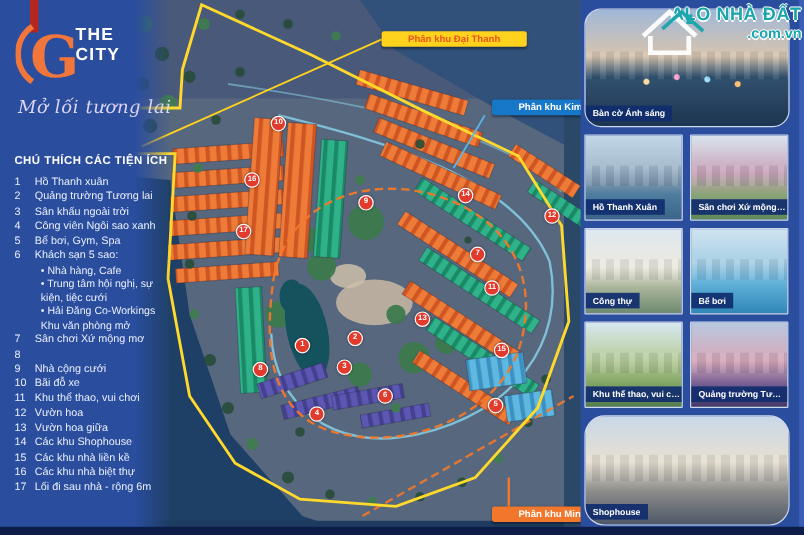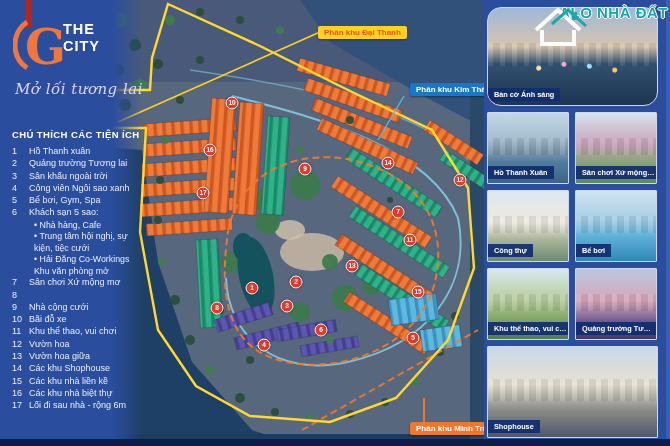--- a/index.html
+++ b/index.html
@@ -3,21 +3,21 @@
 <meta charset="utf-8">
 <style>
   html,body{margin:0;padding:0;background:#0b163a;}
   .stage{position:relative;width:670px;height:446px;overflow:hidden;
          background:#2a4d9e;font-family:"Liberation Sans",sans-serif;}
 
   
   .map{position:absolute;left:0;top:0;width:484px;height:446px;overflow:hidden;}
   .map svg{position:absolute;left:0;top:0;}
 
-  .zone-label{position:absolute;font-size:8px;font-weight:bold;padding:2px 6px;
+  .zone-label{position:absolute;font-size:8px;font-weight:bold;padding:2px 22px;
               border-radius:2px;white-space:nowrap;box-shadow:0 1px 2px rgba(0,0,0,.4);z-index:12;}
   .zl-yellow{background:#ffd21e;color:#e8541f;}
   .zl-blue{background:#1777c8;color:#fff;}
   .zl-orange{background:#f0772b;color:#fff;}
   .zl0{left:318px;top:26px;}
   .zl1{left:392px;top:83px;margin-left:18px;}
   .zl2{left:410px;top:422px;}
 
   .marker{position:absolute;width:11px;height:11px;border-radius:50%;
           background:#e23a2c;border:1px solid #fff;color:#fff;font-size:6.5px;
@@ -68,21 +68,21 @@
         radial-gradient(circle at 45% 58%, #ff9fd0 0 2px, transparent 3px),
         radial-gradient(circle at 60% 60%, #9fe0ff 0 2px, transparent 3px),
         radial-gradient(circle at 75% 64%, #ffc070 0 2px, transparent 3px),
         linear-gradient(180deg,#9fb8d8 0%,#d8c4ae 40%,#31516f 58%,#1d3550 100%); border-radius: 14px;}
   .art1{background:linear-gradient(180deg,#c2d8e8 0%,#a8bfd0 35%,#7f98ad 55%,#4f7d9e 70%,#3a6488 100%);}
   .art2{background:linear-gradient(180deg,#d8e4ee 0%,#caa3b8 45%,#8aa478 70%,#5f8858 100%);}
   .art3{background:linear-gradient(180deg,#dce8f0 0%,#eee9dd 45%,#a8b49a 70%,#6e8a70 100%);}
   .art4{background:linear-gradient(180deg,#cfe4f0 0%,#a8cfe4 40%,#5fb0d8 65%,#2f88b8 100%);}
   .art5{background:linear-gradient(180deg,#d8e8f0 0%,#b8cc9a 45%,#86a868 70%,#527c4e 100%);}
   .art6{background:linear-gradient(180deg,#b8c8e0 0%,#d8a8b8 45%,#6f5a90 75%,#463866 100%);}
-  .art7{background:linear-gradient(180deg,#c8d8e8 0%,#e8e0d0 42%,#8a8a88 70%,#4e5868 100%);}
+  .art7{background:linear-gradient(180deg,#c8d8e8 0%,#e8e0d0 42%,#8a8a88 70%,#4e5868 100%);border-radius:17px;}
   .card::after{content:"";position:absolute;left:0;right:0;top:36%;height:24%;
         background:repeating-linear-gradient(90deg,rgba(255,255,255,.16) 0 5px,rgba(20,40,70,.18) 5px 12px);
         opacity:.5;}
 
   
   .watermark{position:absolute;left:516px;top:4px;width:152px;z-index:40;
              pointer-events:none;text-align:right;color:#18a5ab;}
   .wm1{font-size:15px;font-weight:900;letter-spacing:.5px;
        text-shadow:-1px 0 #fff,1px 0 #fff,0 -1px #fff,0 1px #fff;}
   .wm2{font-size:12px;font-weight:900;
@@ -366,16 +366,17 @@
     </aside>
 
   <div class="watermark">
     <svg class="wm-house" width="66" height="42" viewBox="0 0 66 42">
       <path d="M8,26 L30,6 L52,26" fill="none" stroke="#ffffff" stroke-width="4"></path>
       <path d="M14,26 L14,40 L46,40 L46,26" fill="none" stroke="#ffffff" stroke-width="4"></path>
       <path d="M24,20 L40,6 L58,22" fill="none" stroke="#18a5ab" stroke-width="3"></path>
       <rect x="44" y="8" width="5" height="8" fill="#18a5ab"></rect>
     </svg>
     <div class="wm1">ALO NHÀ ĐẤT</div>
+    <div class="wm2">.com.vn</div>
   </div>
 
   <div class="footer"></div>
 </div>
 
 </body></html>

